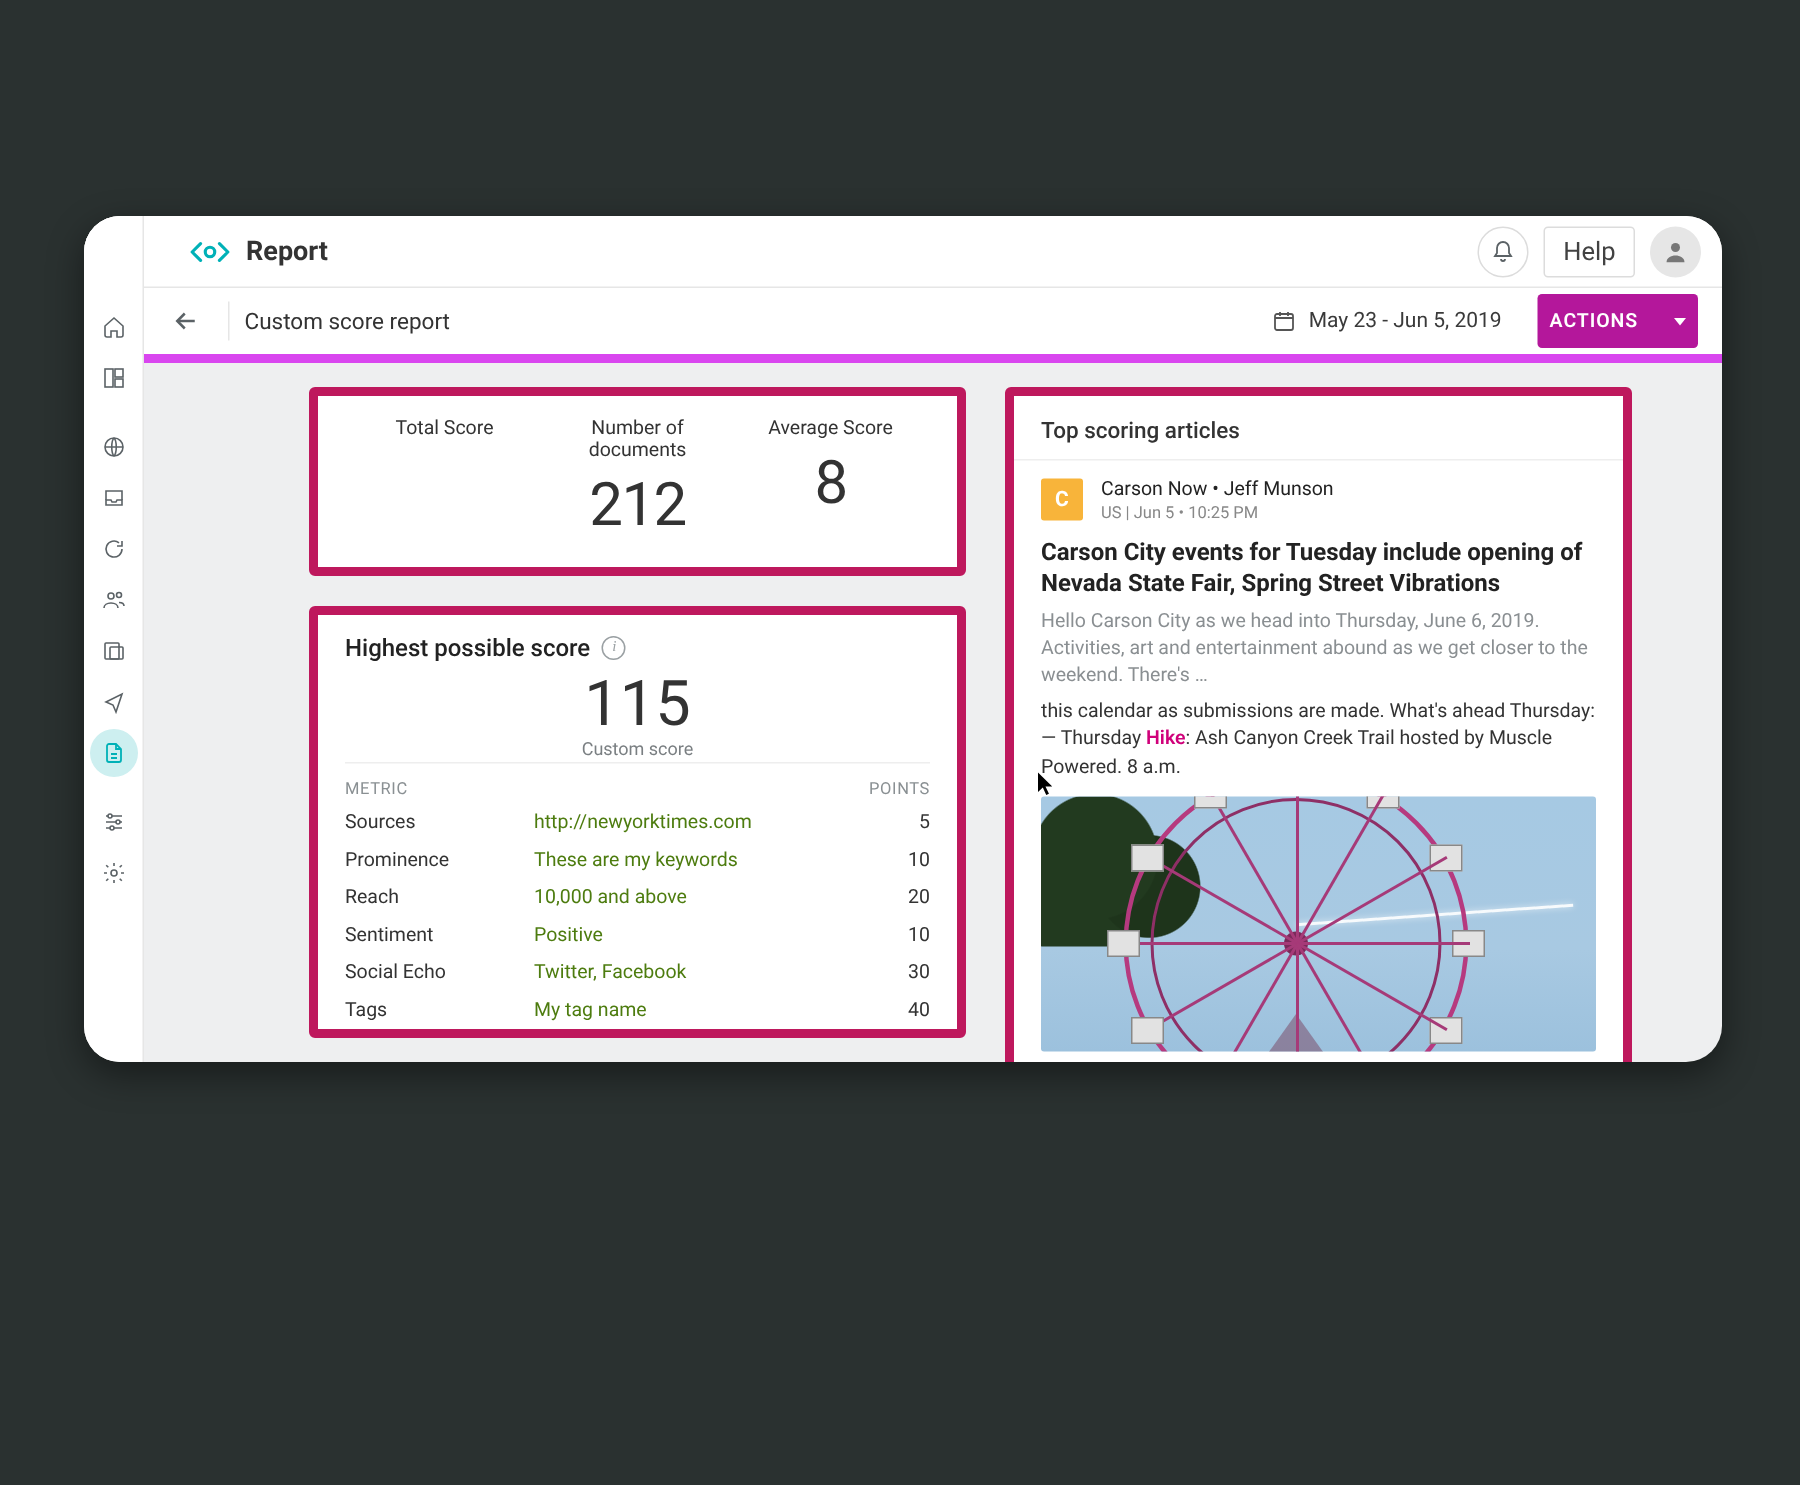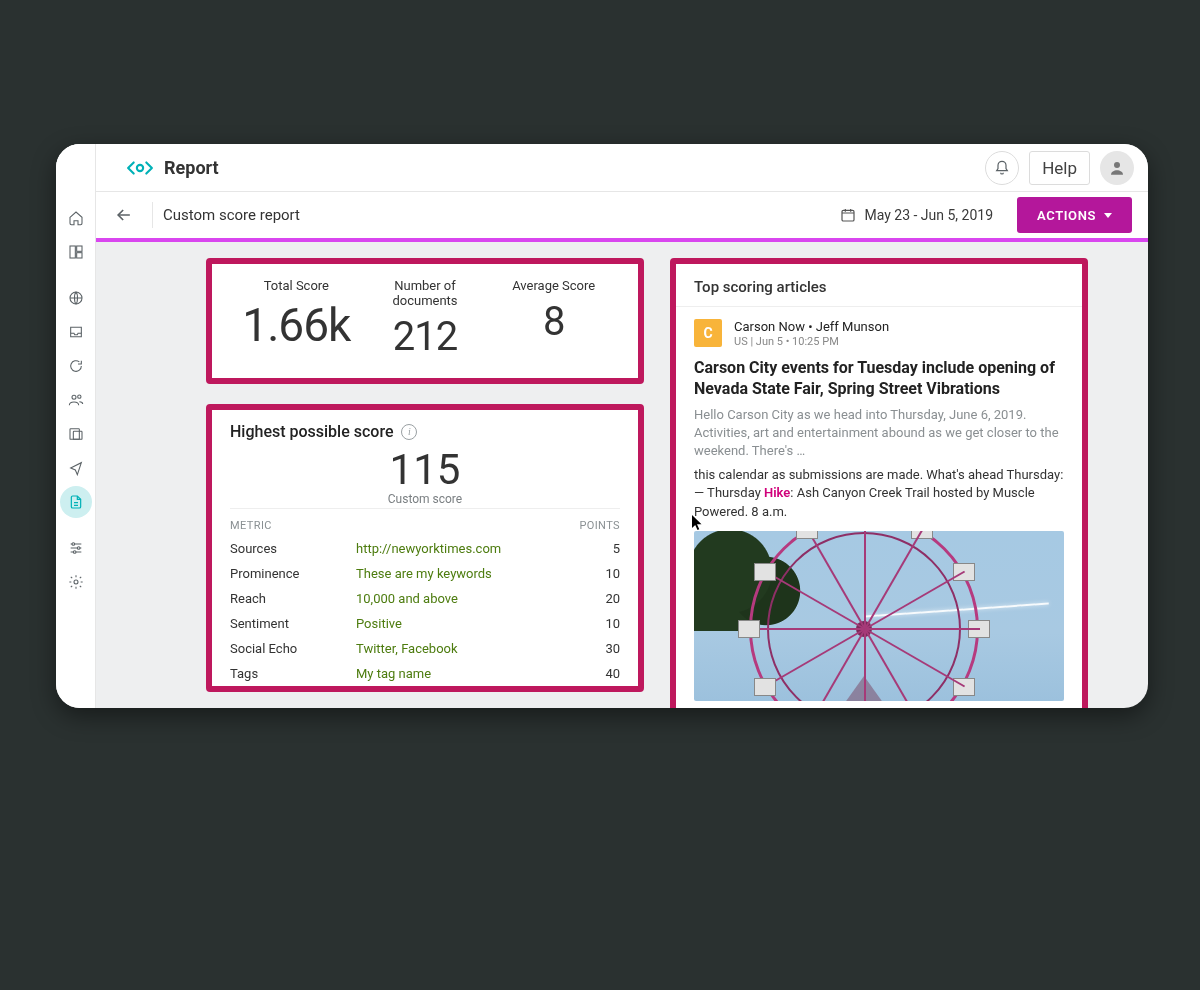--- a/index.html
+++ b/index.html
@@ -93,40 +93,40 @@
     width: 34px; height:34px; border-radius:17px;
     background: #e6e6e6; display:flex; align-items:center; justify-content:center;
     color:#777; cursor:pointer;
   }
   
   .subheader {
     position: absolute;
     left: 40px; right:0; top:48px;
     height: 50px;
     background:#fff;
-    border-bottom:4px solid #d946ef;
+    border-bottom:6px solid #d946ef;
     display:flex; align-items:center;
     padding: 0 16px 0 10px;
   }
   .back-arrow {
     width: 36px; height:36px;
     display:flex; align-items:center; justify-content:center;
     color:#5b6266; cursor:pointer;
   }
   .vdiv { width:1px; height:26px; background:#e6e6e6; margin: 0 10px; }
   .report-title { font-size: 15px; color:#333; }
   .sub-right { margin-left:auto; display:flex; align-items:center; gap:12px; }
   .date-range {
     height: 34px; padding: 0 12px; border-radius:3px;
     display:flex; align-items:center; gap:8px; color:#3a3a3a; font-size:14px;
   }
   .actions-btn {
-    height: 36px; padding: 0 20px;
+    height: 36px; padding: 0 8px;
     background: #b4179b; color:#fff; border-radius:3px;
-    display:flex; align-items:center; gap:8px;
+    display:flex; align-items:center; gap:24px;
     font-size: 13px; letter-spacing: .6px; font-weight:600;
     cursor:pointer;
   }
   .caret-down {
     width:0;height:0;border-left:4px solid transparent;border-right:4px solid transparent;
     border-top:5px solid currentColor;
   }
   
   .content {
     position:absolute;
@@ -379,21 +379,20 @@
 
   <div class="content">
     <div class="cols">
 
       <div class="left-col">
 
         <div class="card summary">
           <div class="stat-row">
             <div class="stat big">
               <div class="label">Total Score</div>
-              <div class="value">1.66k</div>
             </div>
             <div class="stat">
               <div class="label">Number of documents</div>
               <div class="value">212</div>
             </div>
             <div class="stat">
               <div class="label">Average Score</div>
               <div class="value">8</div>
             </div>
           </div>

